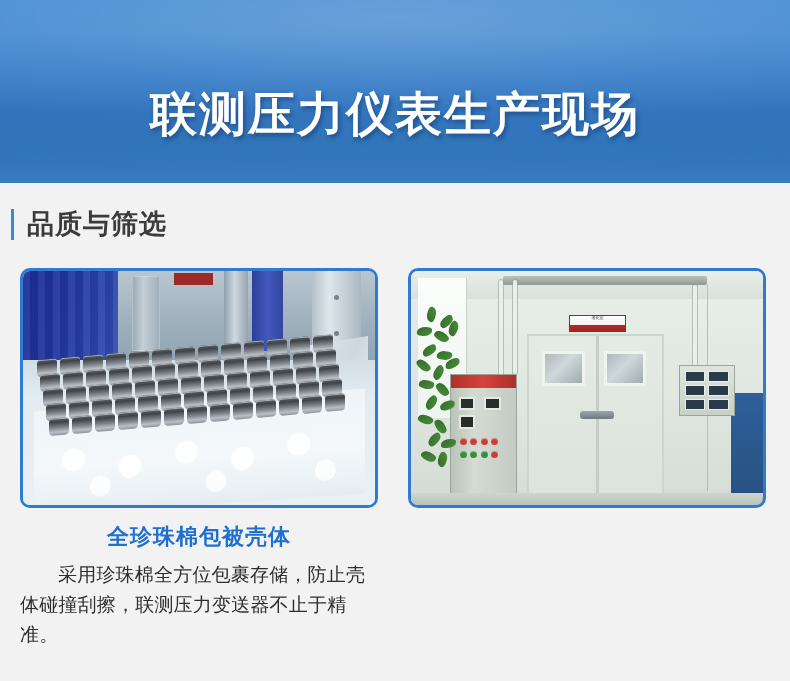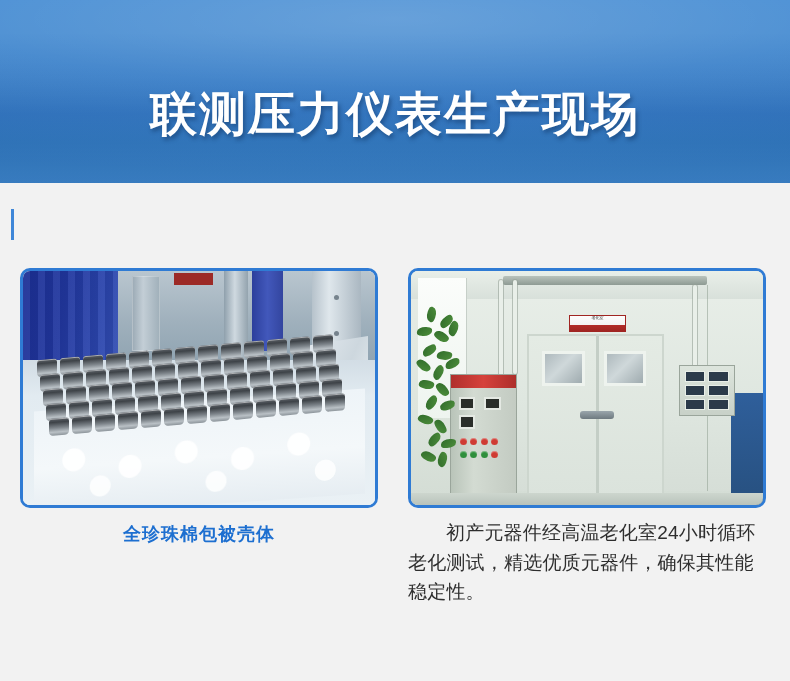--- a/index.html
+++ b/index.html
@@ -386,21 +386,21 @@
     position: absolute;
     left: 0; bottom: 0;
     width: 100%; height: 5%;
     background: linear-gradient(180deg, #cdd6ce, #b9c3bb);
   }
 
   
   .caption-title {
     margin-top: 16px;
     text-align: center;
-    font-size: 18px;
+    font-size: 22px;
     font-weight: bold;
     color: #1d6fd0;
     line-height: 1.2;
     letter-spacing: 1px;
   }
   .caption-body {
     margin-top: 10px;
     font-size: 19px;
     color: #2e2e2e;
     line-height: 1.56;
@@ -410,20 +410,21 @@
 </style>
 </head>
 <body>
 
 <div class="banner">
   <div class="banner-title">联测压力仪表生产现场</div>
 </div>
 
 <div class="section-head">
   <div class="section-accent"></div>
+  <div class="section-title">品质与筛选</div>
 </div>
 
 <div class="cards">
 
   <div class="card">
     <div class="photo-frame">
       <div class="photo-pack">
         <div class="pk-backwall"></div>
         <div class="pk-curtain"></div>
         <div class="pk-redbox"></div>
@@ -508,20 +509,21 @@
               <div class="pk-cyl"></div>
               <div class="pk-cyl"></div>
               <div class="pk-cyl"></div>
               <div class="pk-cyl"></div>
               <div class="pk-cyl"></div>
             </div>
           </div>
       </div>
     </div>
     <div class="caption-title">全珍珠棉包被壳体</div>
+    <div class="caption-body">采用珍珠棉全方位包裹存储，防止壳体碰撞刮擦，联测压力变送器不止于精准。</div>
   </div>
 
   <div class="card">
     <div class="photo-frame">
       <div class="photo-room">
         <div class="rm-wall"></div>
         <div class="rm-ceiling"></div>
         <div class="rm-duct"></div>
         <div class="rm-window"></div>
         <div class="rm-wall-seam" style="left:84%"></div>
@@ -576,16 +578,15 @@
             <div class="rm-leaf" style="left: 12%; top: 66%; transform: rotate(28deg);"></div>
             <div class="rm-leaf" style="left: 36%; top: 70%; transform: rotate(65deg);"></div>
             <div class="rm-leaf" style="left: 26%; top: 78%; transform: rotate(-38deg);"></div>
             <div class="rm-leaf" style="left: 50%; top: 80%; transform: rotate(-1deg);"></div>
             <div class="rm-leaf" style="left: 16%; top: 88%; transform: rotate(36deg);"></div>
             <div class="rm-leaf" style="left: 40%; top: 90%; transform: rotate(-67deg);"></div>
           </div>
         <div class="rm-floor"></div>
       </div>
     </div>
-    <div class="caption-body">初产元器件经高温老化室24小时循环老化测试，精选优质元器件，确保其性能稳定性。</div>
   </div>
 
 </div>
 
 </body></html>

